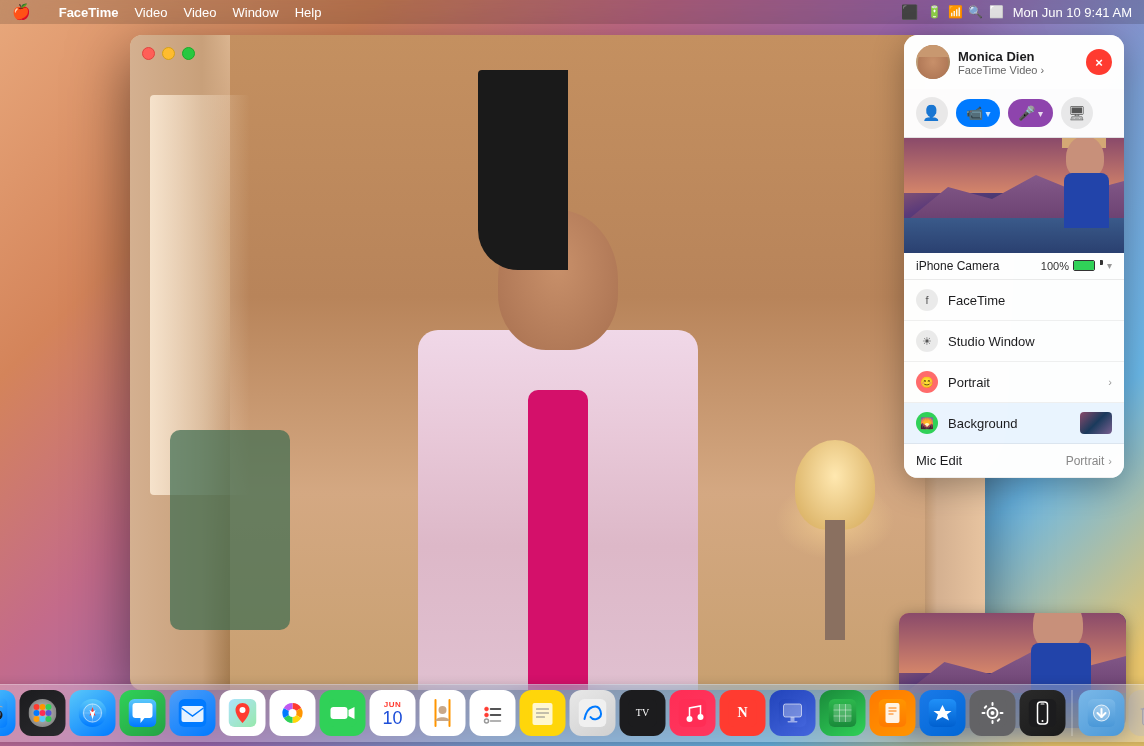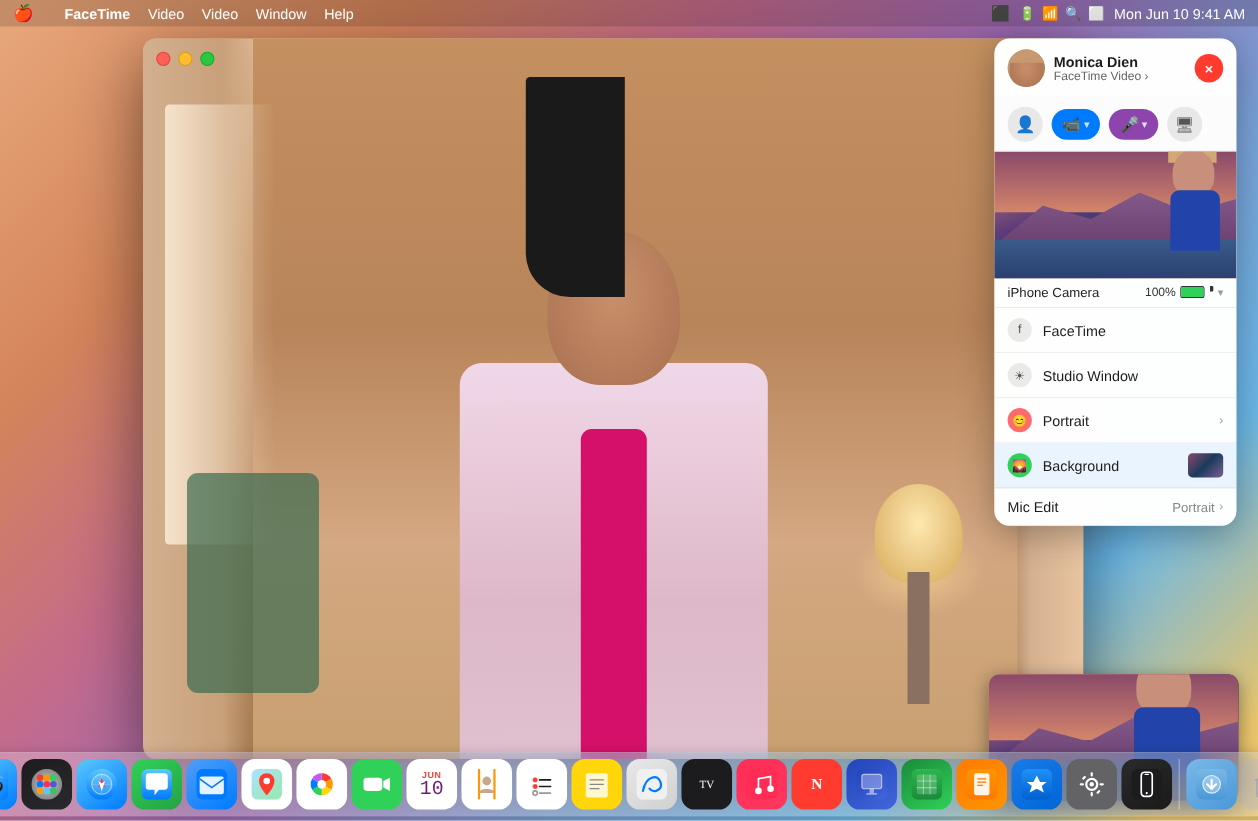--- a/index.html
+++ b/index.html
@@ -882,21 +882,21 @@
   <div class="dock-icon" title="FaceTime" style="background:#30d158;border-radius:12px;">
     <svg width="28" height="28" viewBox="0 0 28 28">
       <rect width="28" height="28" rx="6" fill="#30d158"></rect>
       <rect x="2" y="8" width="17" height="12" rx="3" fill="white"></rect>
       <path d="M20 11 L26 8 L26 20 L20 17 Z" fill="white"></path>
     </svg>
   </div>
 
   <div class="dock-icon dock-icon-calendar" title="Calendar" style="background:white;flex-direction:column;gap:0;">
     <span style="font-size:8px;color:#ff3b30;font-weight:700;letter-spacing:0.5px;">JUN</span>
-    <span style="font-size:18px;color:#701a75;font-weight:300;line-height:1;font-family:Liberation Mono, monospace;">10</span>
+    <span style="font-size:18px;color:#1d4ed8;font-weight:300;line-height:1;">10</span>
   </div>
 
   <div class="dock-icon" title="Contacts" style="background:white;">
     <svg width="28" height="28" viewBox="0 0 28 28">
       <rect width="28" height="28" rx="6" fill="white"></rect>
       <rect x="6" y="0" width="2" height="28" fill="#ff9500" rx="1"></rect>
       <rect x="20" y="0" width="2" height="28" fill="#ff9500" rx="1"></rect>
       <circle cx="14" cy="11" r="4" fill="#c8a88a"></circle>
       <path d="M7 22 C7 17 21 17 21 22" fill="#c8a88a"></path>
     </svg>

